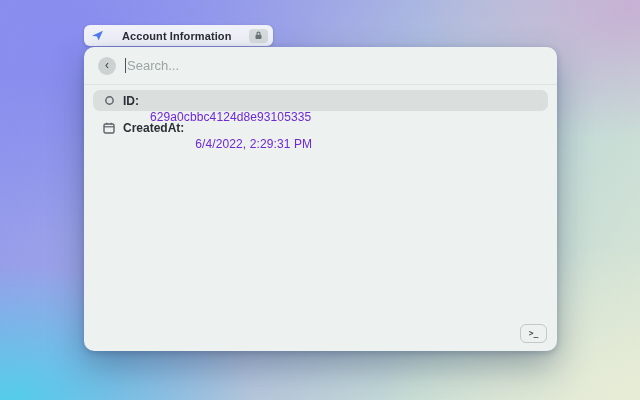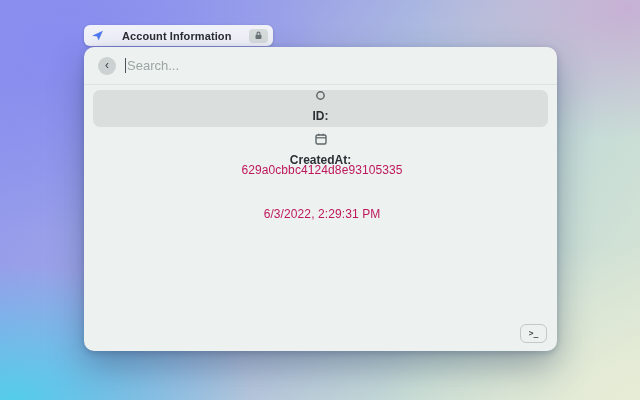--- a/index.html
+++ b/index.html
@@ -50,27 +50,27 @@
   .search-input{
     flex:1;border:none;outline:none;background:transparent;
     font-size:13px;color:#a16207;font-family:inherit;padding:0;
   }
   .search-input::placeholder{color:#9aa5a4;}
 
   
   .rows{padding:5px 9px;}
   .row{
     display:flex;align-items:center;gap:8px;
-    height:37px;padding:0 10px;margin-bottom:6px;border-radius:7px;flex-direction:column;
+    height:21px;padding:0 10px;margin-bottom:6px;border-radius:7px;
   }
   .row.selected{background:#dadedd;}
   .row-icon{width:12px;height:12px;display:flex;align-items:center;justify-content:center;color:#5c6568;}
   .row-icon svg{display:block;}
   .row-label{font-size:12px;font-weight:700;color:#2b3034;}
-  .row-value{font-size:12px;color:#be185d;margin-left:3px;letter-spacing:.1px;margin-top:32px;}
+  .row-value{font-size:12px;color:#6d28d9;margin-left:3px;letter-spacing:.1px;margin-top:32px;}
 
   
   .footer-btn{
     position:absolute;right:10px;bottom:8px;width:27px;height:19px;
     border:1px solid #c2c9c7;border-radius:6px;background:transparent;
     display:flex;align-items:center;justify-content:center;cursor:pointer;
   }
   .footer-btn span{
     font-family:"DejaVu Sans Mono","Liberation Mono",monospace;
     font-size:8px;font-weight:700;color:#43494d;line-height:1;
@@ -122,20 +122,20 @@
   <div class="row">
     <span class="row-icon">
           <svg width="12" height="12" viewBox="0 0 12 12">
             <rect x="1" y="2" width="10" height="9" rx="1.5" fill="none" stroke="#5c6568" stroke-width="1.4"></rect>
             <line x1="1" y1="4.8" x2="11" y2="4.8" stroke="#5c6568" stroke-width="1.2"></line>
             <line x1="3.8" y1="0.8" x2="3.8" y2="2.6" stroke="#5c6568" stroke-width="1.3"></line>
             <line x1="8.2" y1="0.8" x2="8.2" y2="2.6" stroke="#5c6568" stroke-width="1.3"></line>
           </svg>
         </span>
     <span class="row-label">CreatedAt:</span>
-    <span class="row-value">6/3/2022, 2:29:31 PM</span>
+    <span class="row-value">6/4/2022, 2:29:31 PM</span>
   </div>
 </div>
 
   <button class="footer-btn">
     <span>&gt;_</span>
   </button>
 </div>
 
 </body></html>

